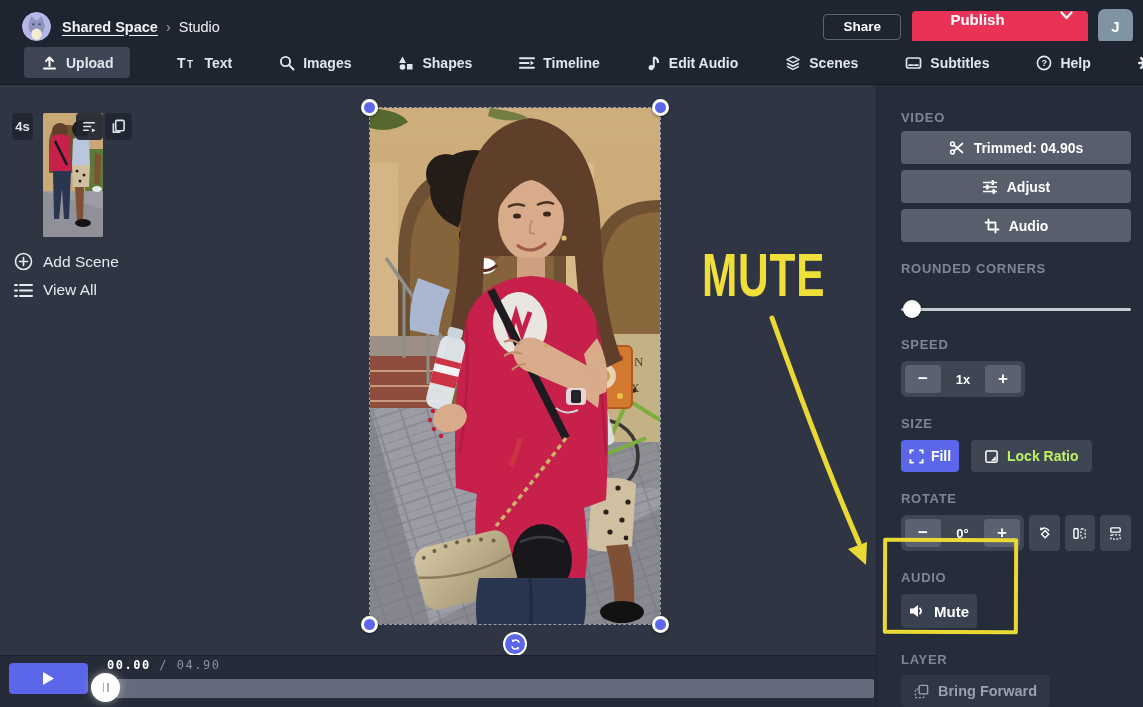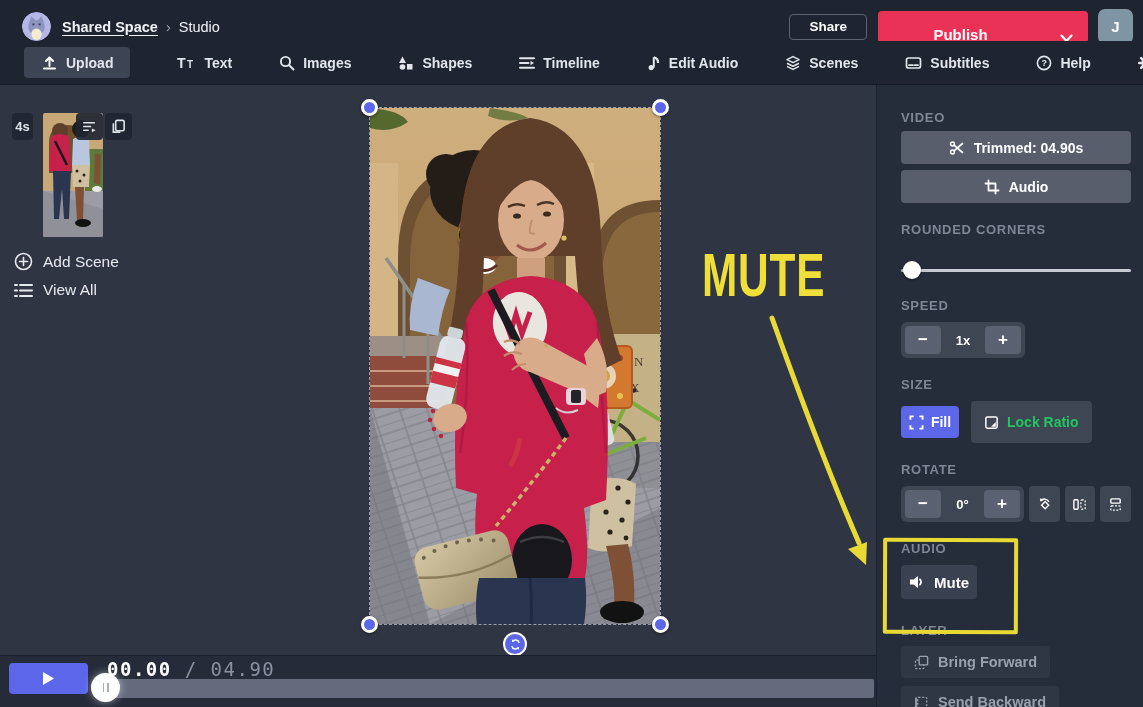--- a/index.html
+++ b/index.html
@@ -18,21 +18,21 @@
   .crumbs{display:flex;align-items:center;gap:8px;margin-left:11px;font-size:14.5px;color:#f0f2f5;}
   .crumb-ws{font-weight:600;text-decoration:underline;text-underline-offset:3px;cursor:pointer;}
   .crumb-sep{color:#9aa2b0;}
   .crumb-page{font-weight:500;}
   .tspacer{flex:1;}
   .share-btn{
     height:26px;padding:0 19px;border:1px solid #5c6372;border-radius:4px;color:#fff;
     font-size:13.5px;font-weight:600;display:flex;align-items:center;margin-right:11px;cursor:pointer;background:transparent;
   }
   .publish-btn{
-    height:32px;width:210px;background:#ea3156;border-radius:4px;display:flex;align-items:flex-end;
+    height:32px;width:176px;background:#ea3156;border-radius:4px;display:flex;align-items:flex-start;
     color:#fff;cursor:pointer;margin-right:10px;
   }
   .publish-label{flex:1;display:flex;align-items:center;justify-content:center;font-size:15px;font-weight:700;}
   .publish-divider{width:1px;background:rgba(255,255,255,.38);margin:6px 0;}
   .publish-caret{width:44px;display:flex;align-items:center;justify-content:center;}
   .user-avatar{
     width:35px;height:35px;border-radius:7px;background:#8095a3;color:#fff;display:flex;align-items:center;
     justify-content:center;font-size:15px;font-weight:600;cursor:pointer;
   }
   
@@ -87,35 +87,35 @@
   }
   .panel-btn:first-of-type{margin-top:10px;}
   .slider-wrap{margin-top:24px;height:18px;position:relative;cursor:pointer;}
   .slider-track{position:absolute;left:0;right:0;top:8px;height:3px;background:#c6cad3;border-radius:2px;}
   .slider-thumb{position:absolute;left:2px;top:0;width:18px;height:18px;border-radius:50%;background:#fff;box-shadow:0 1px 3px rgba(0,0,0,.4);}
   .stepper{width:124px;height:36px;background:#3e4553;border-radius:6px;display:flex;align-items:center;padding:0 4px;box-sizing:border-box;}
   .step-btn{width:36px;height:28px;background:#5a6170;border-radius:4px;color:#fff;display:flex;align-items:center;justify-content:center;font-size:17px;font-weight:700;cursor:pointer;}
   .step-val{flex:1;text-align:center;color:#fff;font-weight:700;font-size:13px;}
   .row{display:flex;gap:12px;margin-top:9px;align-items:center;}
   .fill-btn{width:58px;height:32px;background:#5b67e8;border-radius:4px;display:flex;align-items:center;justify-content:center;gap:7px;color:#fff;font-size:14px;font-weight:600;cursor:pointer;}
-  .lock-btn{height:42px;padding:0 13px;background:#3e4553;border-radius:4px;display:flex;align-items:center;justify-content:center;gap:8px;color:#22c55e;font-size:14px;font-weight:600;cursor:pointer;}
+  .lock-btn{height:32px;padding:0 13px;background:#3e4553;border-radius:4px;display:flex;align-items:center;justify-content:center;gap:8px;color:#bef264;font-size:14px;font-weight:600;cursor:pointer;}
   .icon-btn{width:31px;height:36px;background:#3e4553;border-radius:4px;display:flex;align-items:center;justify-content:center;cursor:pointer;}
   .mute-btn{
     margin-top:9px;height:34px;width:76px;background:#3a4150;border-radius:4px;display:flex;align-items:center;
     justify-content:center;gap:9px;color:#fff;font-size:15px;font-weight:600;cursor:pointer;
   }
   .layer-btn{
     margin-top:8px;height:32px;padding:0 13px;background:#2f3644;border-radius:4px;display:inline-flex;align-items:center;
     gap:9px;color:#99a1ae;font-size:14.5px;font-weight:600;cursor:pointer;
   }
   .sect{margin-top:19px;}
   
   #bottombar{position:absolute;left:0;top:655px;width:876px;height:52px;background:#252b38;border-top:1px solid #1b212c;z-index:2;}
   .play-btn{position:absolute;left:9px;top:7px;width:79px;height:31px;background:#5b67e8;border-radius:4px;display:flex;align-items:center;justify-content:center;cursor:pointer;}
-  .time{position:absolute;left:107px;top:2px;font-family:"DejaVu Sans Mono",monospace;font-size:19px;letter-spacing:1.5px;}
+  .time{position:absolute;left:107px;top:2px;font-family:"DejaVu Sans Mono",monospace;font-size:12px;letter-spacing:1.5px;}
   .t-cur{color:#fff;font-weight:700;}
   .t-rest{color:#8a92a2;}
   .track{position:absolute;left:105px;top:23px;width:769px;height:19px;background:#656b7d;border-radius:2px;cursor:pointer;}
   .scrubber{
     position:absolute;left:91px;top:17px;width:29px;height:29px;border-radius:50%;background:#fff;
     box-shadow:0 0 9px rgba(255,255,255,.5);display:flex;align-items:center;justify-content:center;gap:3px;cursor:grab;z-index:3;
   }
   .scrub-line{width:1.5px;height:9px;background:#aab0ba;}
 </style>
 </head>
@@ -443,20 +443,29 @@
   <div class="panel-btn">
     <svg width="16" height="16" viewBox="0 0 16 16">
       <circle cx="3.5" cy="4" r="1.9" fill="none" stroke="#fff" stroke-width="1.5"></circle>
       <circle cx="3.5" cy="12" r="1.9" fill="none" stroke="#fff" stroke-width="1.5"></circle>
       <path d="M5 5.2 L13.5 12.5 M5 10.8 L13.5 3.5" stroke="#fff" stroke-width="1.7" stroke-linecap="round"></path>
     </svg>
     <span>Trimmed: 04.90s</span>
   </div>
   <div class="panel-btn">
     <svg width="16" height="16" viewBox="0 0 16 16">
+      <path d="M1 3.5 H15 M1 8 H15 M1 12.5 H15" stroke="#fff" stroke-width="1.5"></path>
+      <rect x="9.4" y="1" width="2.6" height="5" rx="1" fill="#fff"></rect>
+      <rect x="4" y="5.5" width="2.6" height="5" rx="1" fill="#fff"></rect>
+      <rect x="10.4" y="10" width="2.6" height="5" rx="1" fill="#fff"></rect>
+    </svg>
+    <span>Adjust</span>
+  </div>
+  <div class="panel-btn">
+    <svg width="16" height="16" viewBox="0 0 16 16">
       <path d="M4.5 1.5 V11.5 H14.5 M1.5 4.5 H11.5 V14.5" fill="none" stroke="#fff" stroke-width="1.8" stroke-linecap="round" stroke-linejoin="round"></path>
     </svg>
     <span>Audio</span>
   </div>
 
   <div class="sect plabel">ROUNDED CORNERS</div>
   <div class="slider-wrap">
     <div class="slider-track"></div>
     <div class="slider-thumb"></div>
   </div>

